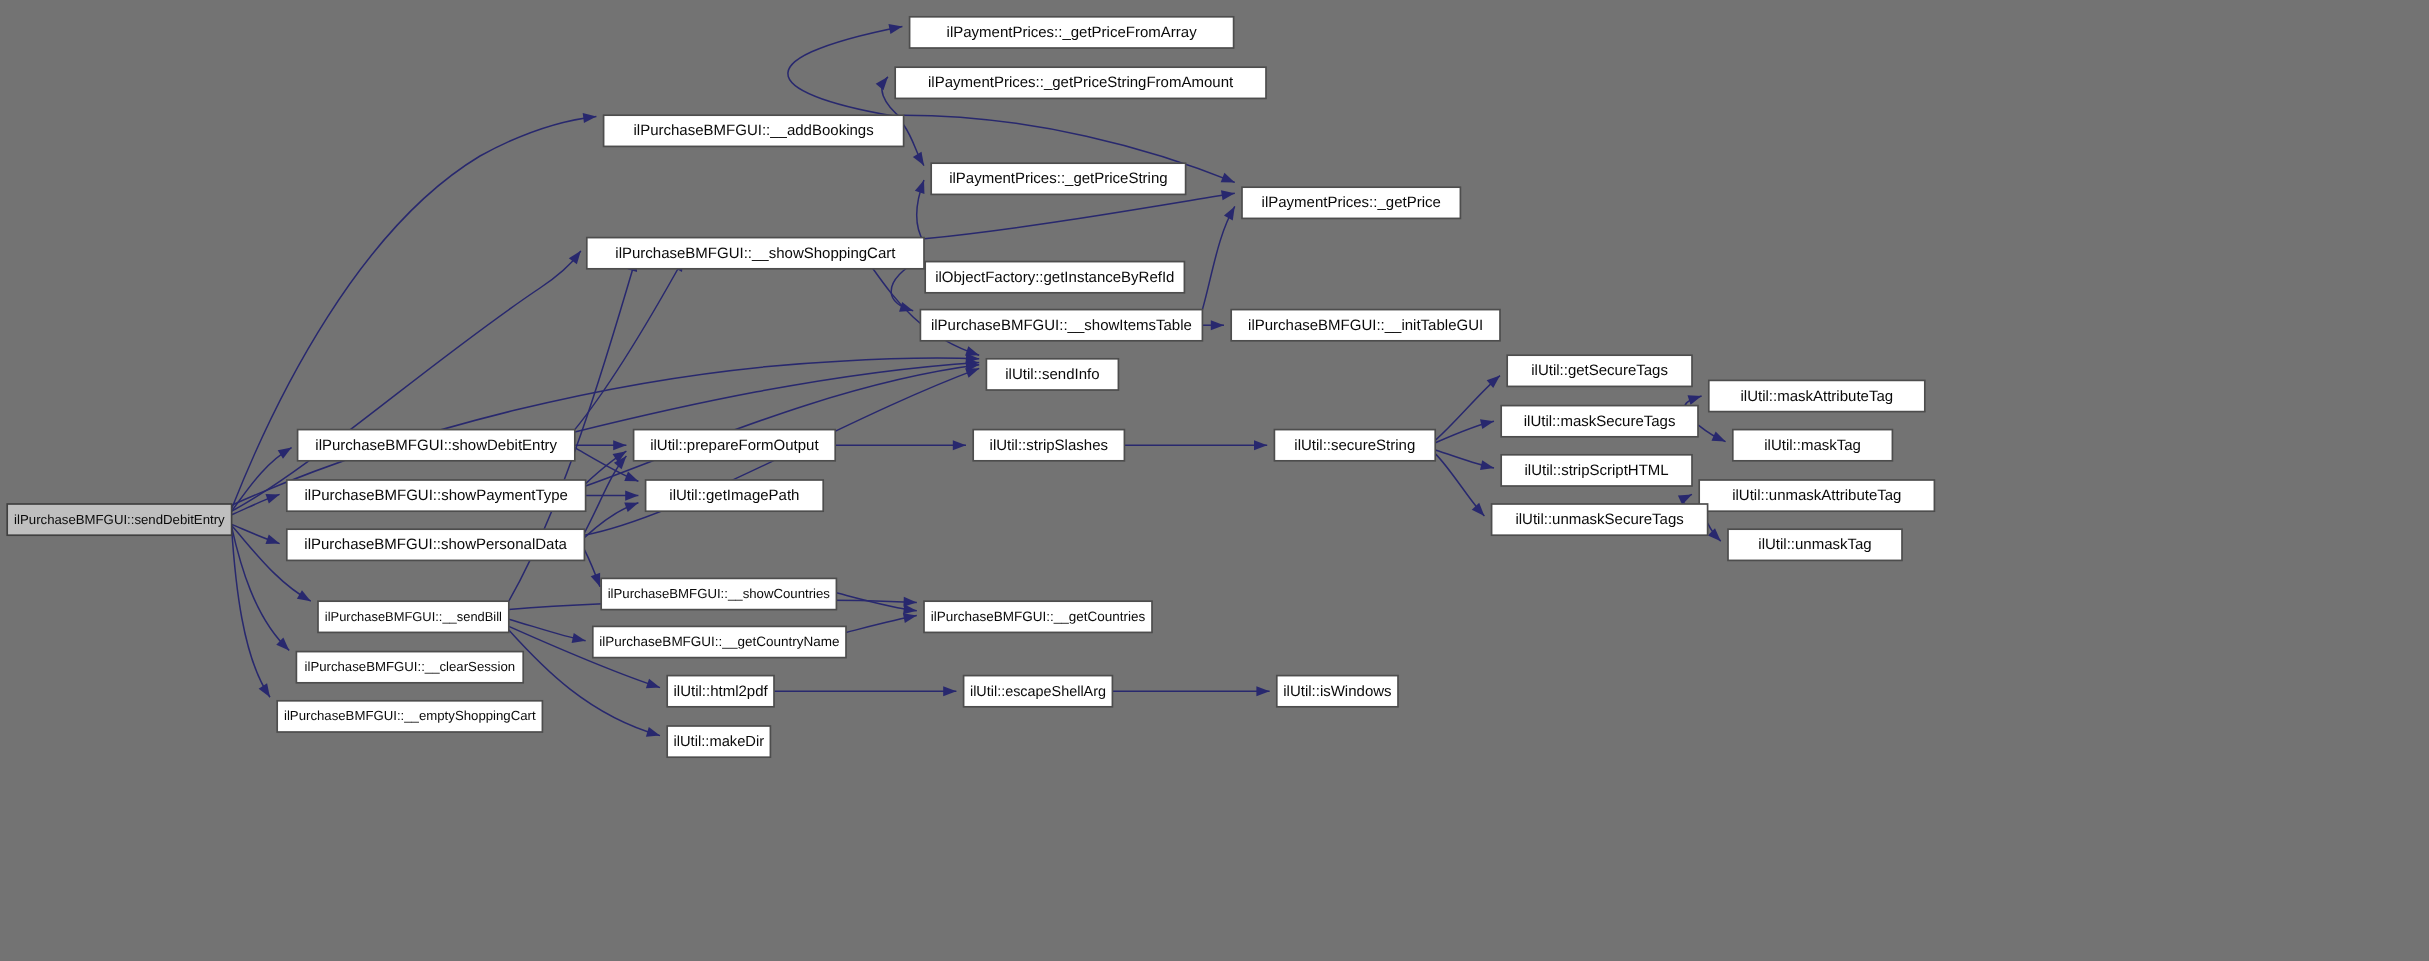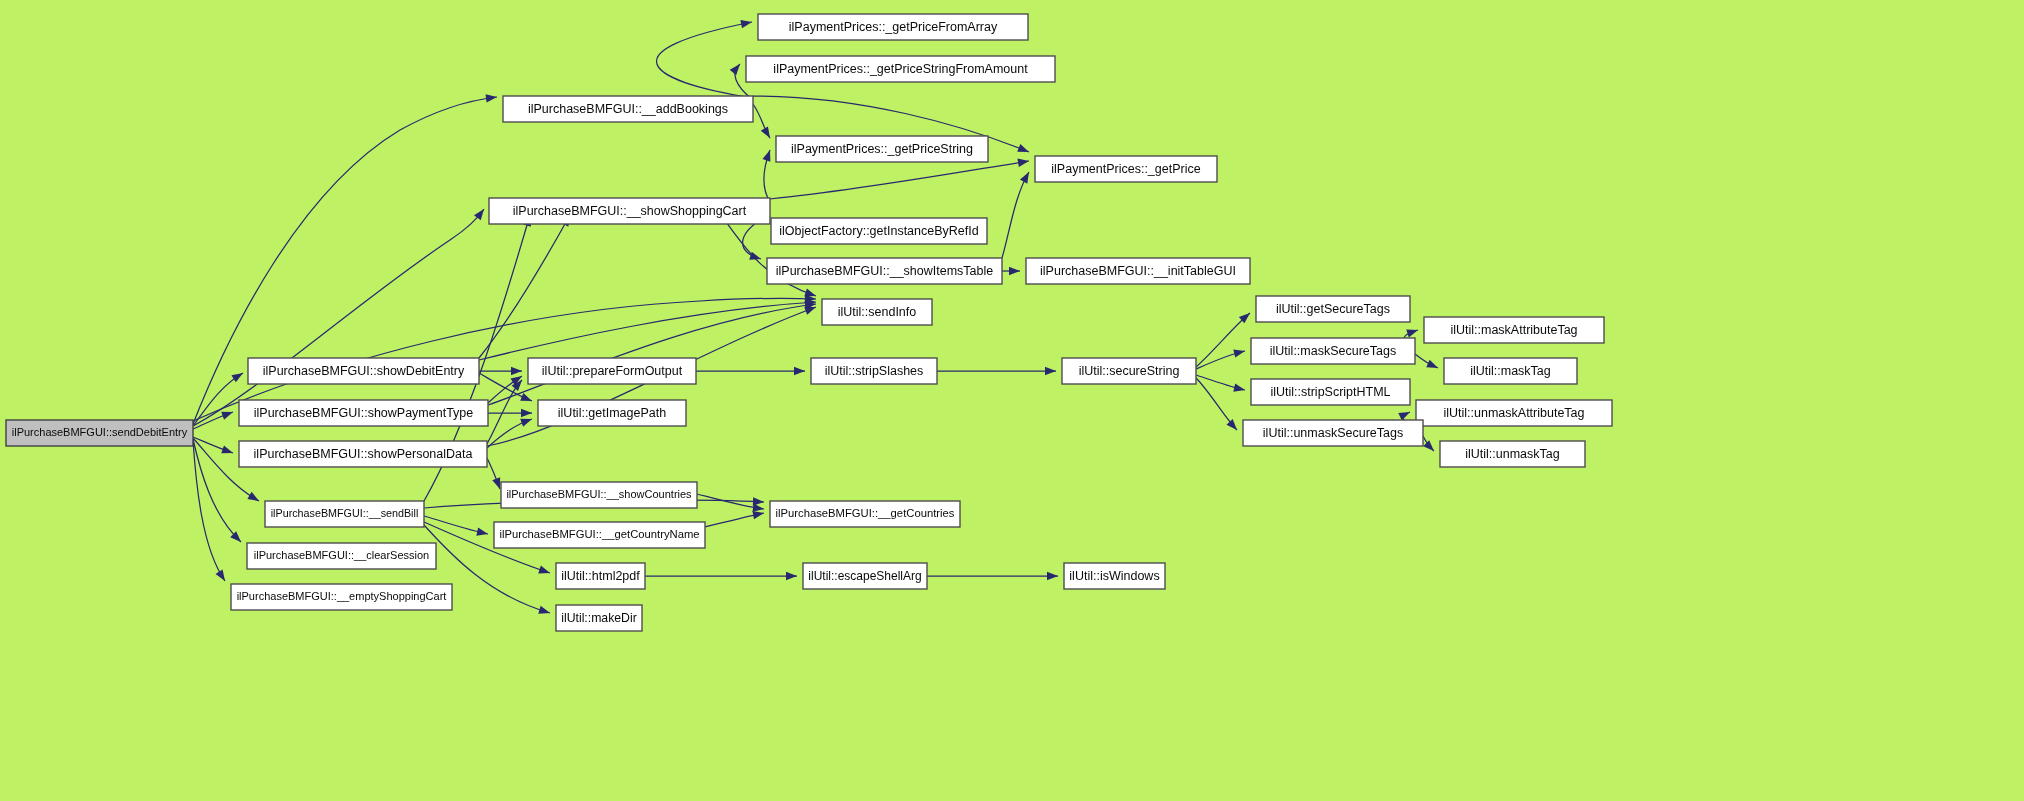--- a/index.html
+++ b/index.html
@@ -4,21 +4,21 @@
 <style>
   html, body {
     margin: 0;
     padding: 0;
     background: #ffffff;
   }
   #graph-root {
     position: relative;
     width: 2024px;
     height: 801px;
-    background: #bef264;
+    background: #737373;
     font-family: "Liberation Sans", sans-serif;
     overflow: hidden;
   }
   svg#callgraph {
     position: absolute;
     top: 0;
     left: 0;
     width: 2024px;
     height: 801px;
     display: block;

